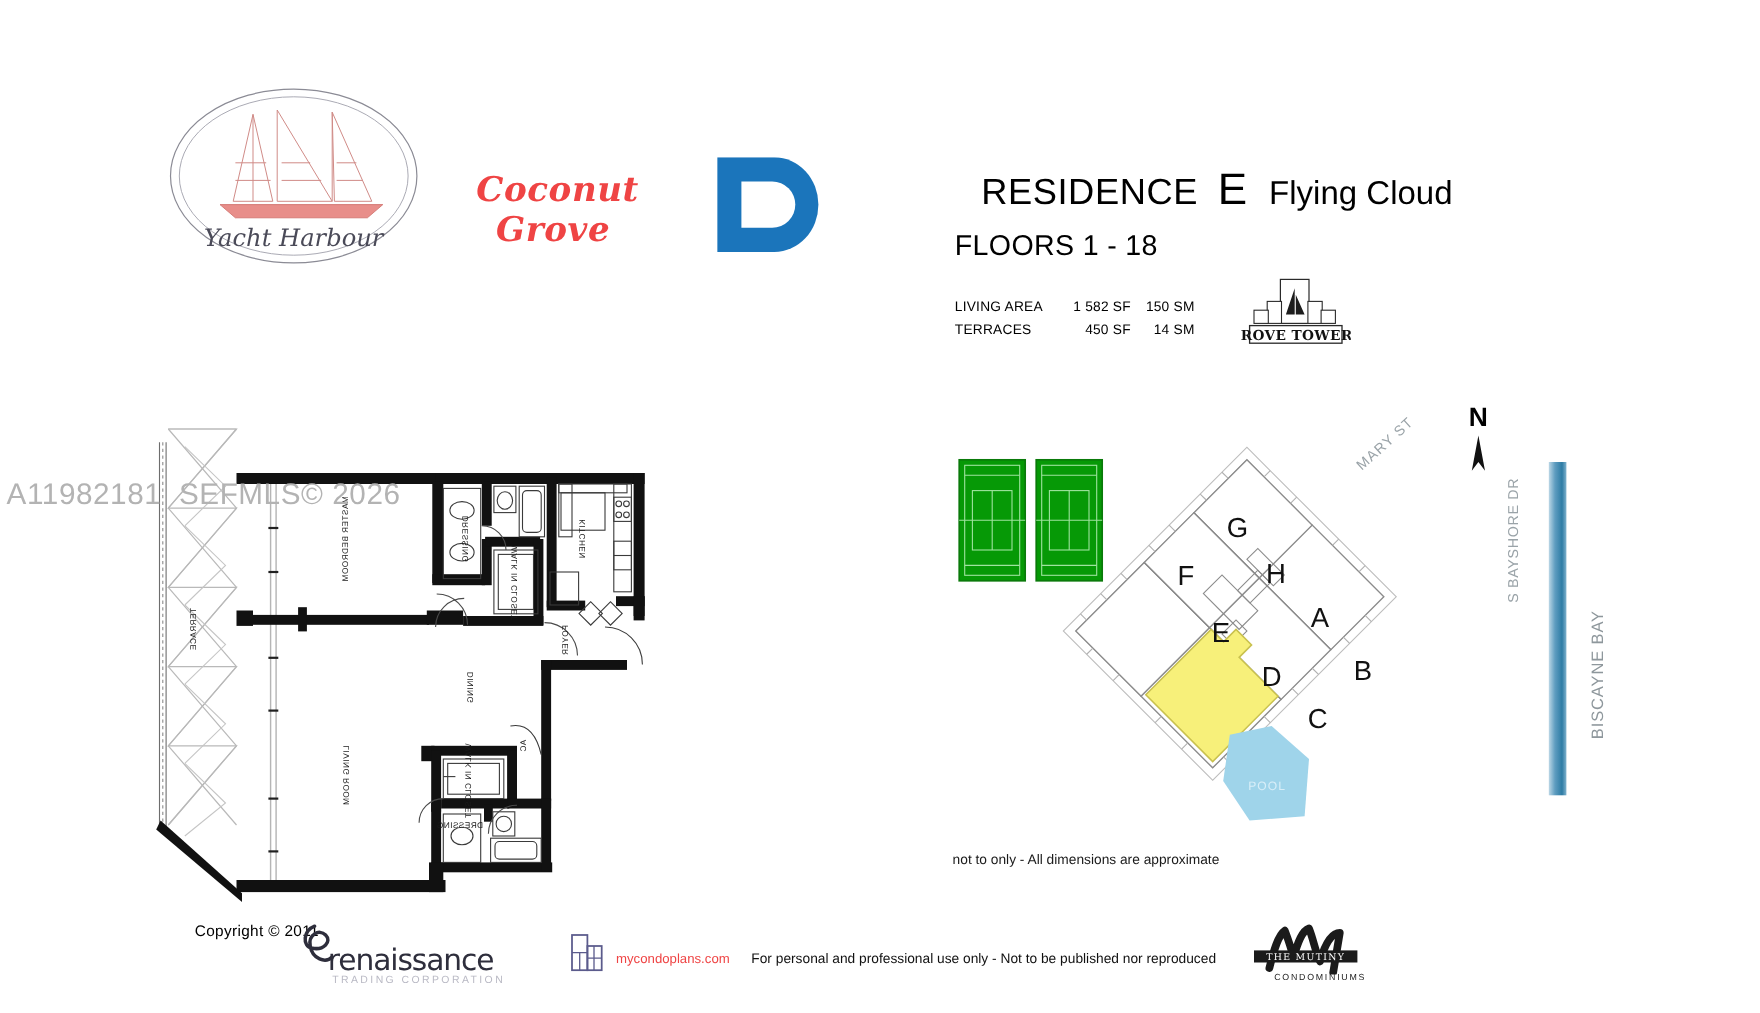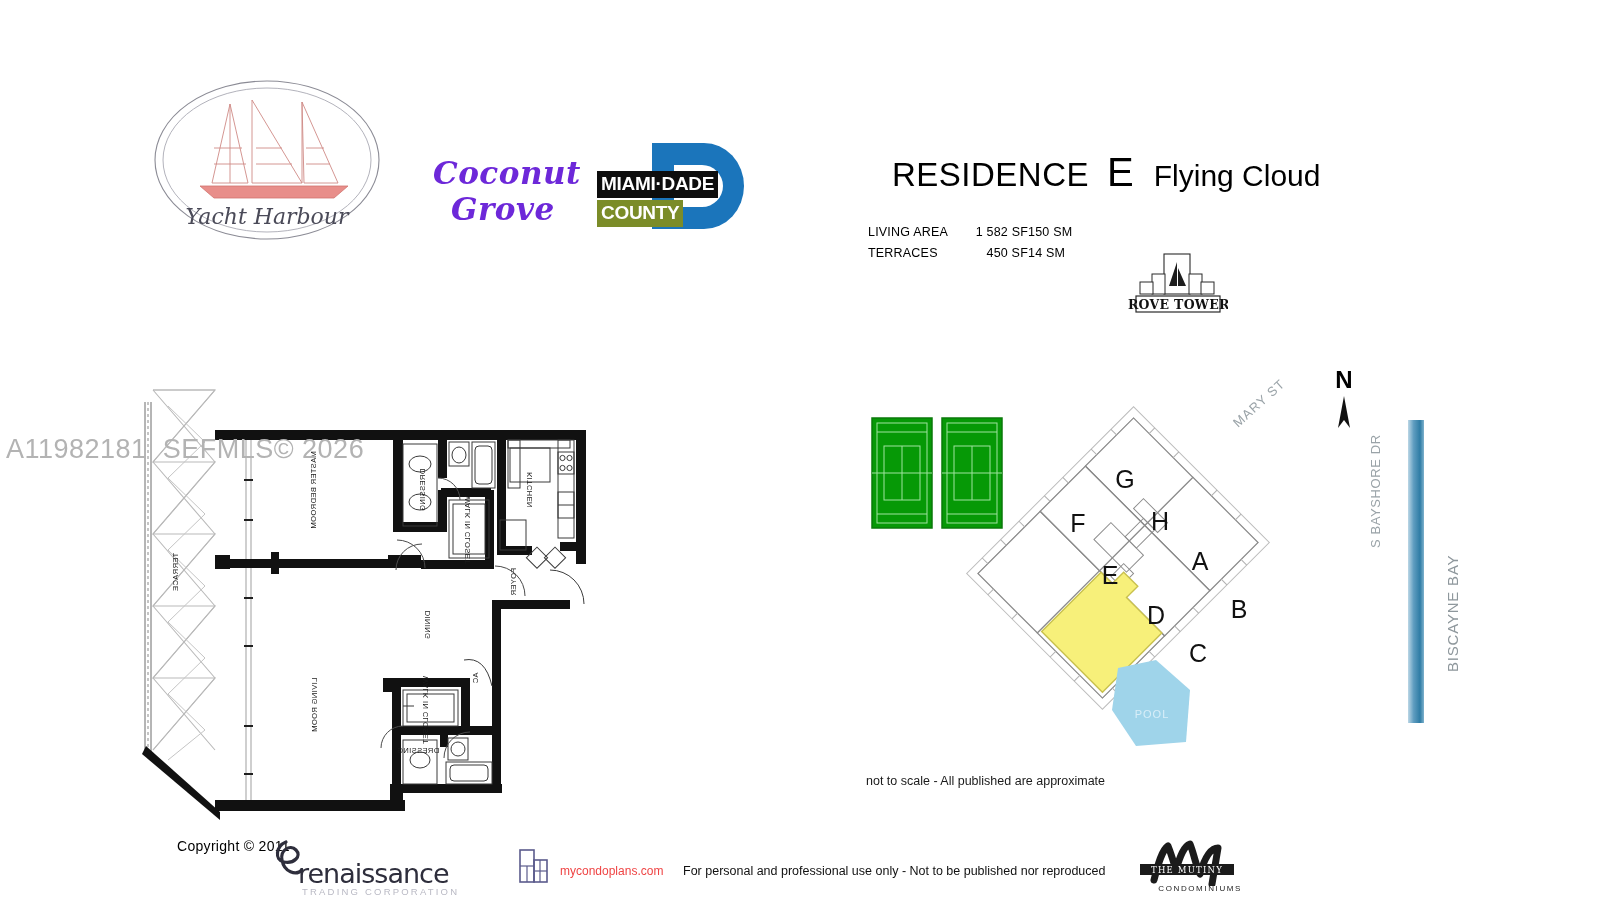--- a/index.html
+++ b/index.html
@@ -16,21 +16,21 @@
     white-space:nowrap;font-family:"Liberation Sans",sans-serif;z-index:40;
   }
 
   
   #yacht-logo{left:152px;top:78px;width:230px;height:165px;}
   #yacht-logo svg{display:block;}
 
   
   #coconut-grove-logo{
     left:415px;top:155px;width:150px;height:82px;
-    color:#6d28d9;font-family:"DejaVu Serif",serif;font-style:italic;
+    color:#ef4444;font-family:"DejaVu Serif",serif;font-style:italic;
     font-size:31px;line-height:36px;font-weight:bold;
     letter-spacing:0.5px;
   }
   #coconut-grove-logo .cg1{display:block;padding-left:18px;}
   #coconut-grove-logo .cg2{display:block;padding-left:36px;}
 
   
   #miami-dade-logo{left:597px;top:143px;width:152px;height:86px;}
   .md-dblock{position:absolute;left:0;top:28px;}
   .md-line1{
@@ -48,21 +48,21 @@
   #residence-header{left:868px;top:152px;}
   #res-title-line{white-space:nowrap;line-height:1;}
   #res-word{font-size:33px;letter-spacing:0.5px;margin-left:24px;}
   #res-letter{font-size:40px;font-weight:normal;margin-left:18px;}
   #res-name{font-size:30px;margin-left:20px;}
   #floors-line{font-size:26px;margin-top:16px;letter-spacing:0.3px;}
   #specs{margin-top:21px;font-size:12.5px;line-height:21px;letter-spacing:0.2px;}
   .spec-row{white-space:nowrap;}
   .spec-label{display:inline-block;width:92px;}
   .spec-sf{display:inline-block;width:68px;text-align:right;}
-  .spec-sm{display:inline-block;width:58px;}
+  .spec-sm{display:inline-block;width:58px;text-align:right;}
   #beds-baths{font-size:12.5px;letter-spacing:0.2px;}
 
   
   #grove-towers-logo{left:1128px;top:252px;width:100px;height:65px;}
 
   
   #floorplan{left:120px;top:360px;width:480px;height:460px;}
 
   
   #siteplan{left:860px;top:370px;width:460px;height:420px;}
@@ -135,30 +135,27 @@
 <div class="abs" id="coconut-grove-logo">
   <span class="cg1">Coconut</span>
   <span class="cg2">Grove</span>
 </div>
 
 <div class="abs" id="miami-dade-logo">
   <svg class="abs" style="left:55px;top:0;" width="97" height="86" viewBox="0 0 97 86">
     <path d="M0 0 H52 A40 43 0 0 1 52 86 H0 Z" fill="#1b75bb"></path>
     <path d="M22 22 H50 A21 21 0 0 1 50 64 H22 Z" fill="#ffffff"></path>
   </svg>
-  <div class="md-dblock">
-    <div class="md-line1">MIAMI·DADE</div><br>
-    <div class="md-line2">COUNTY</div>
-  </div>
 </div>
 
 <div class="abs" id="residence-header">
   <div id="res-title-line">
     <span id="res-word">RESIDENCE</span><span id="res-letter">E</span><span id="res-name">Flying Cloud</span>
   </div>
+  <div id="floors-line">FLOORS 1 - 18</div>
   <div id="specs">
     <div style="height:9px"></div>
     <div class="spec-row">
       <span class="spec-label">LIVING AREA</span><span class="spec-sf">1 582 SF</span><span class="spec-sm">150 SM</span>
     </div>
     <div class="spec-row">
       <span class="spec-label">TERRACES</span><span class="spec-sf">450 SF</span><span class="spec-sm">14 SM</span>
     </div>
   </div>
 </div>
@@ -434,21 +431,21 @@
 
     <g>
       <path d="M258 298 L296 290 L330 320 L326 372 L276 376 L252 340 Z" fill="#9fd4ea"></path>
       <text x="292" y="348" text-anchor="middle" font-family="Liberation Sans, sans-serif" font-size="11" fill="#d8eef8" letter-spacing="1">POOL</text>
     </g>
 
     <text x="378" y="58" font-family="Liberation Sans, sans-serif" font-size="13" fill="#9aa3a8" letter-spacing="1" transform="rotate(-42 378 58)">MARY ST</text>
   </svg>
 </div>
 
-<div class="abs" id="not-to-scale">not to scale - All published are approximate</div>
+<div class="abs" id="not-to-scale">not to only - All dimensions are approximate</div>
 
 <div class="abs" id="compass">
   <div id="compass-n">N</div>
   <svg width="48" height="42" viewBox="0 0 48 42">
     <path d="M24 4 L30 36 L24 28 L18 36 Z" fill="#111"></path>
   </svg>
 </div>
 <div class="abs" id="bay-strip"></div>
 <div class="abs" id="label-bayshore">S BAYSHORE DR</div>
 <div class="abs" id="label-biscayne">BISCAYNE BAY</div>

